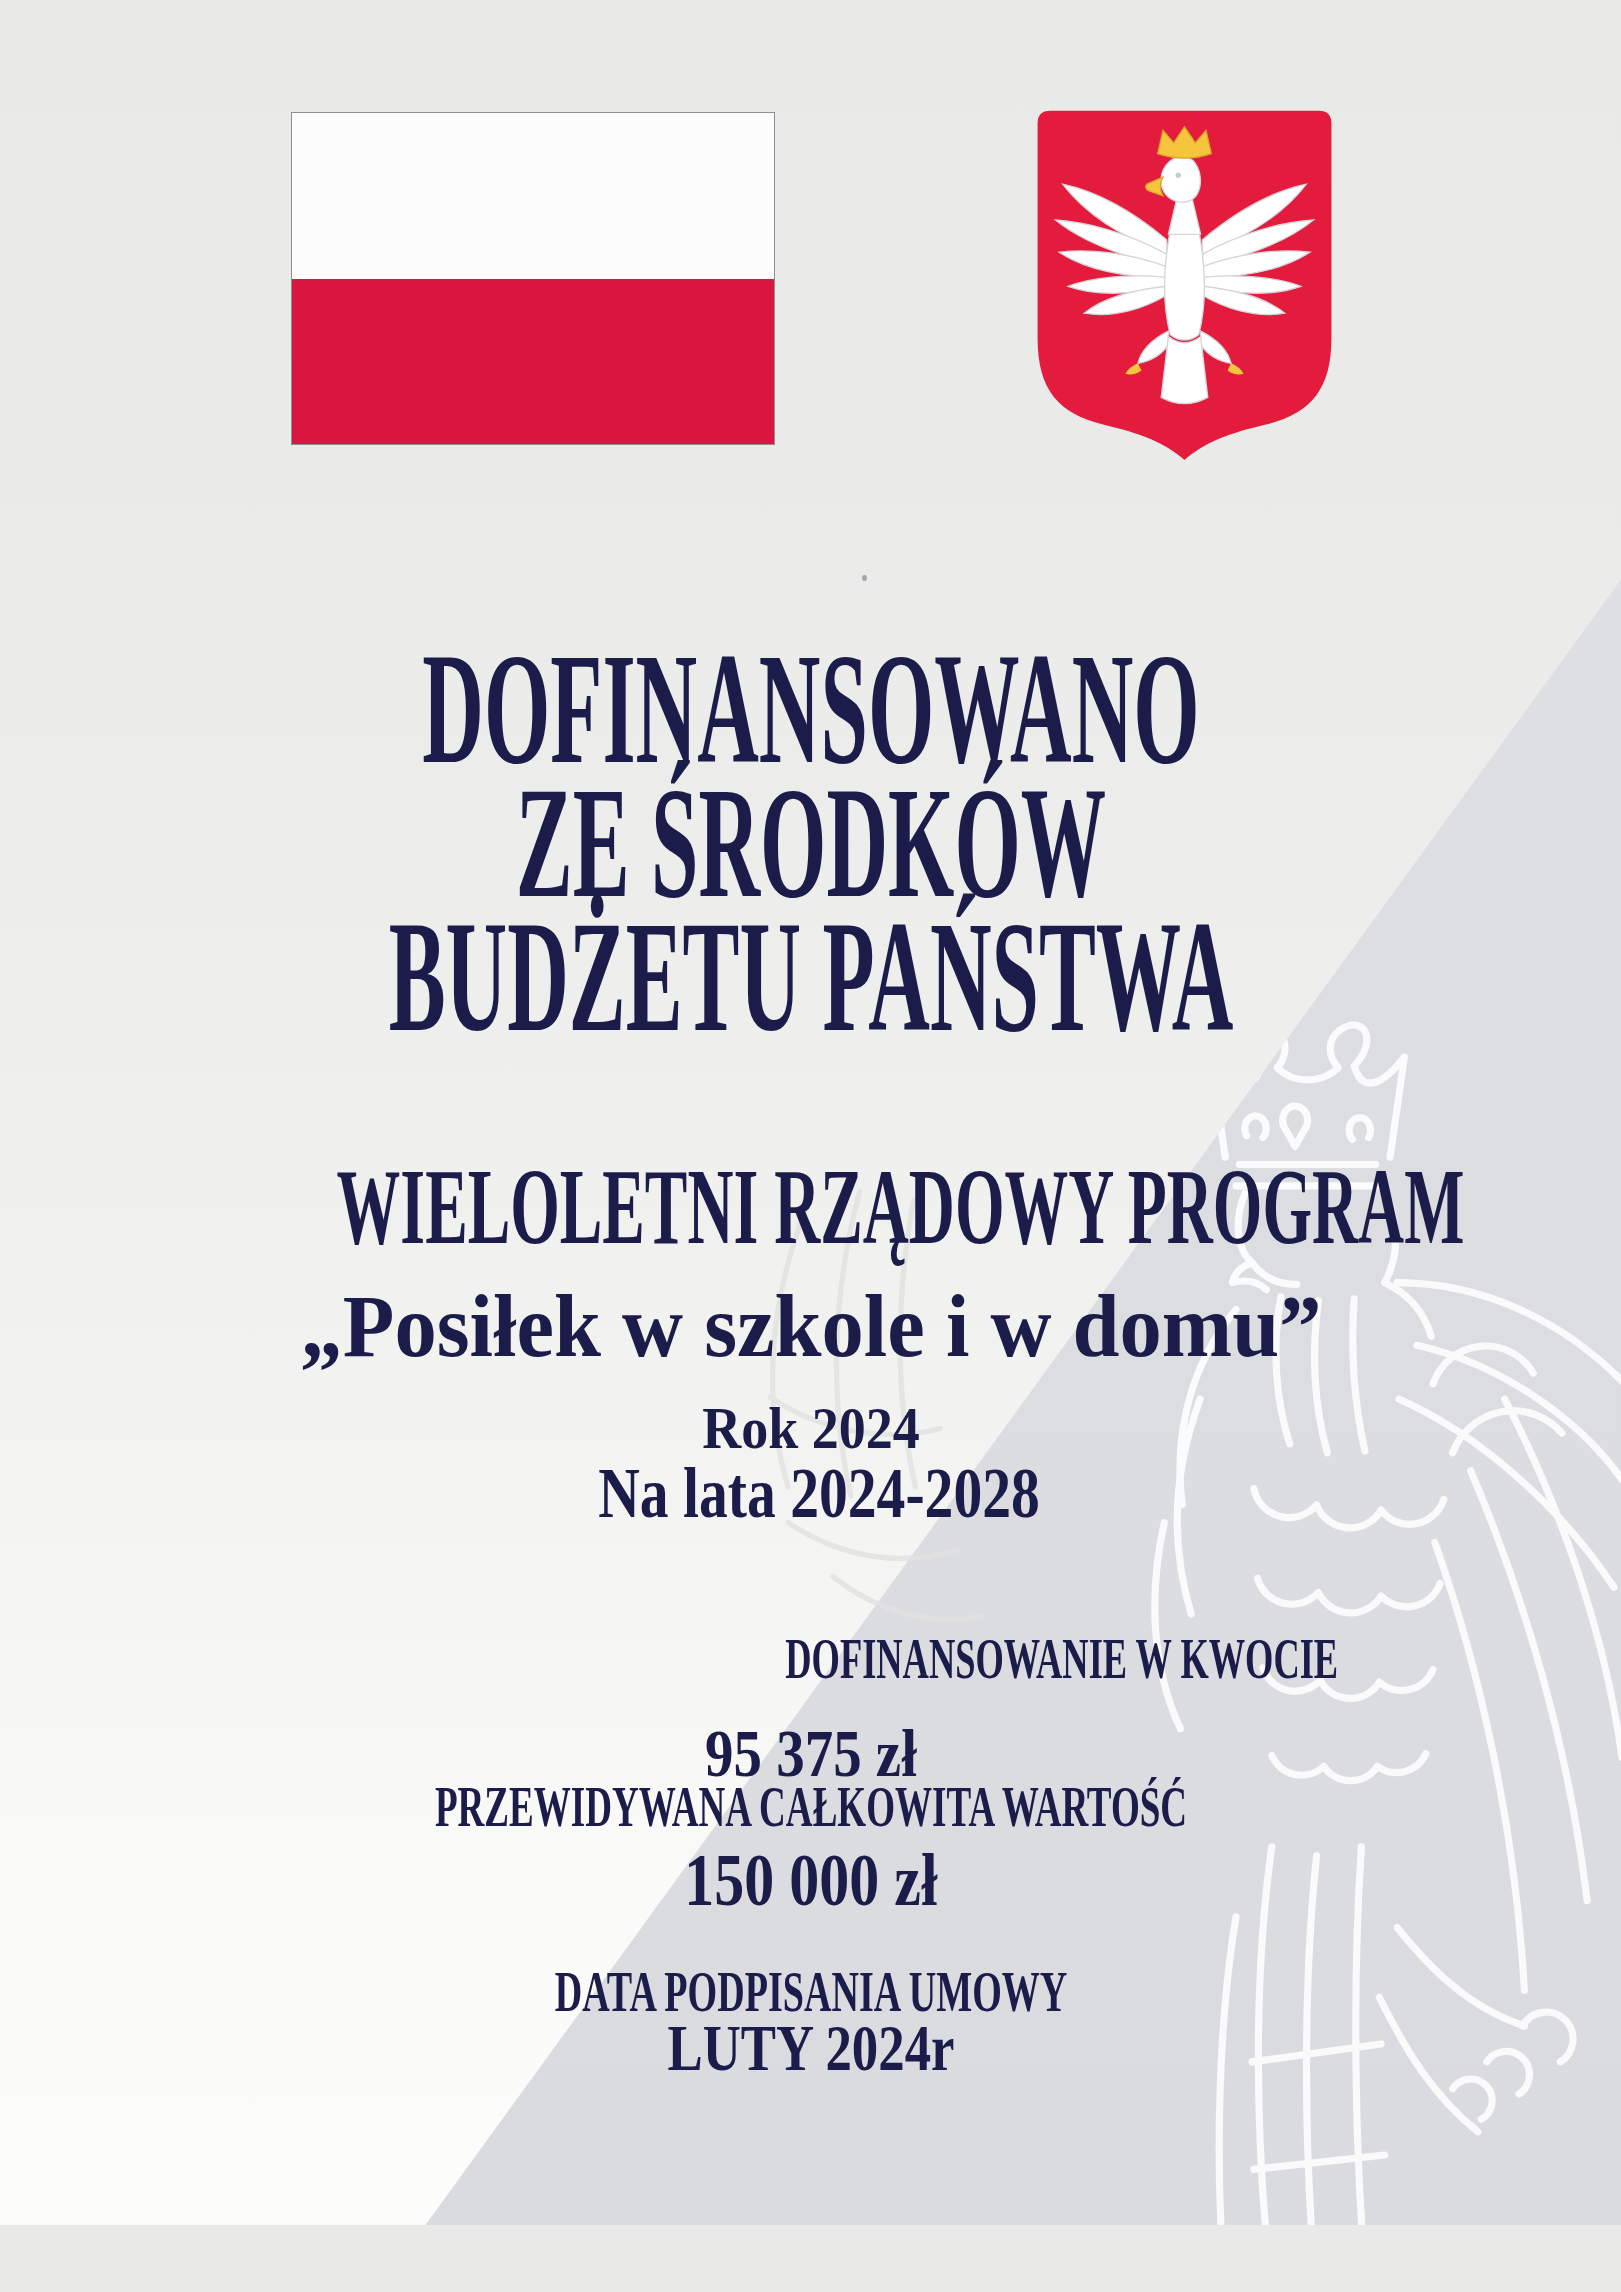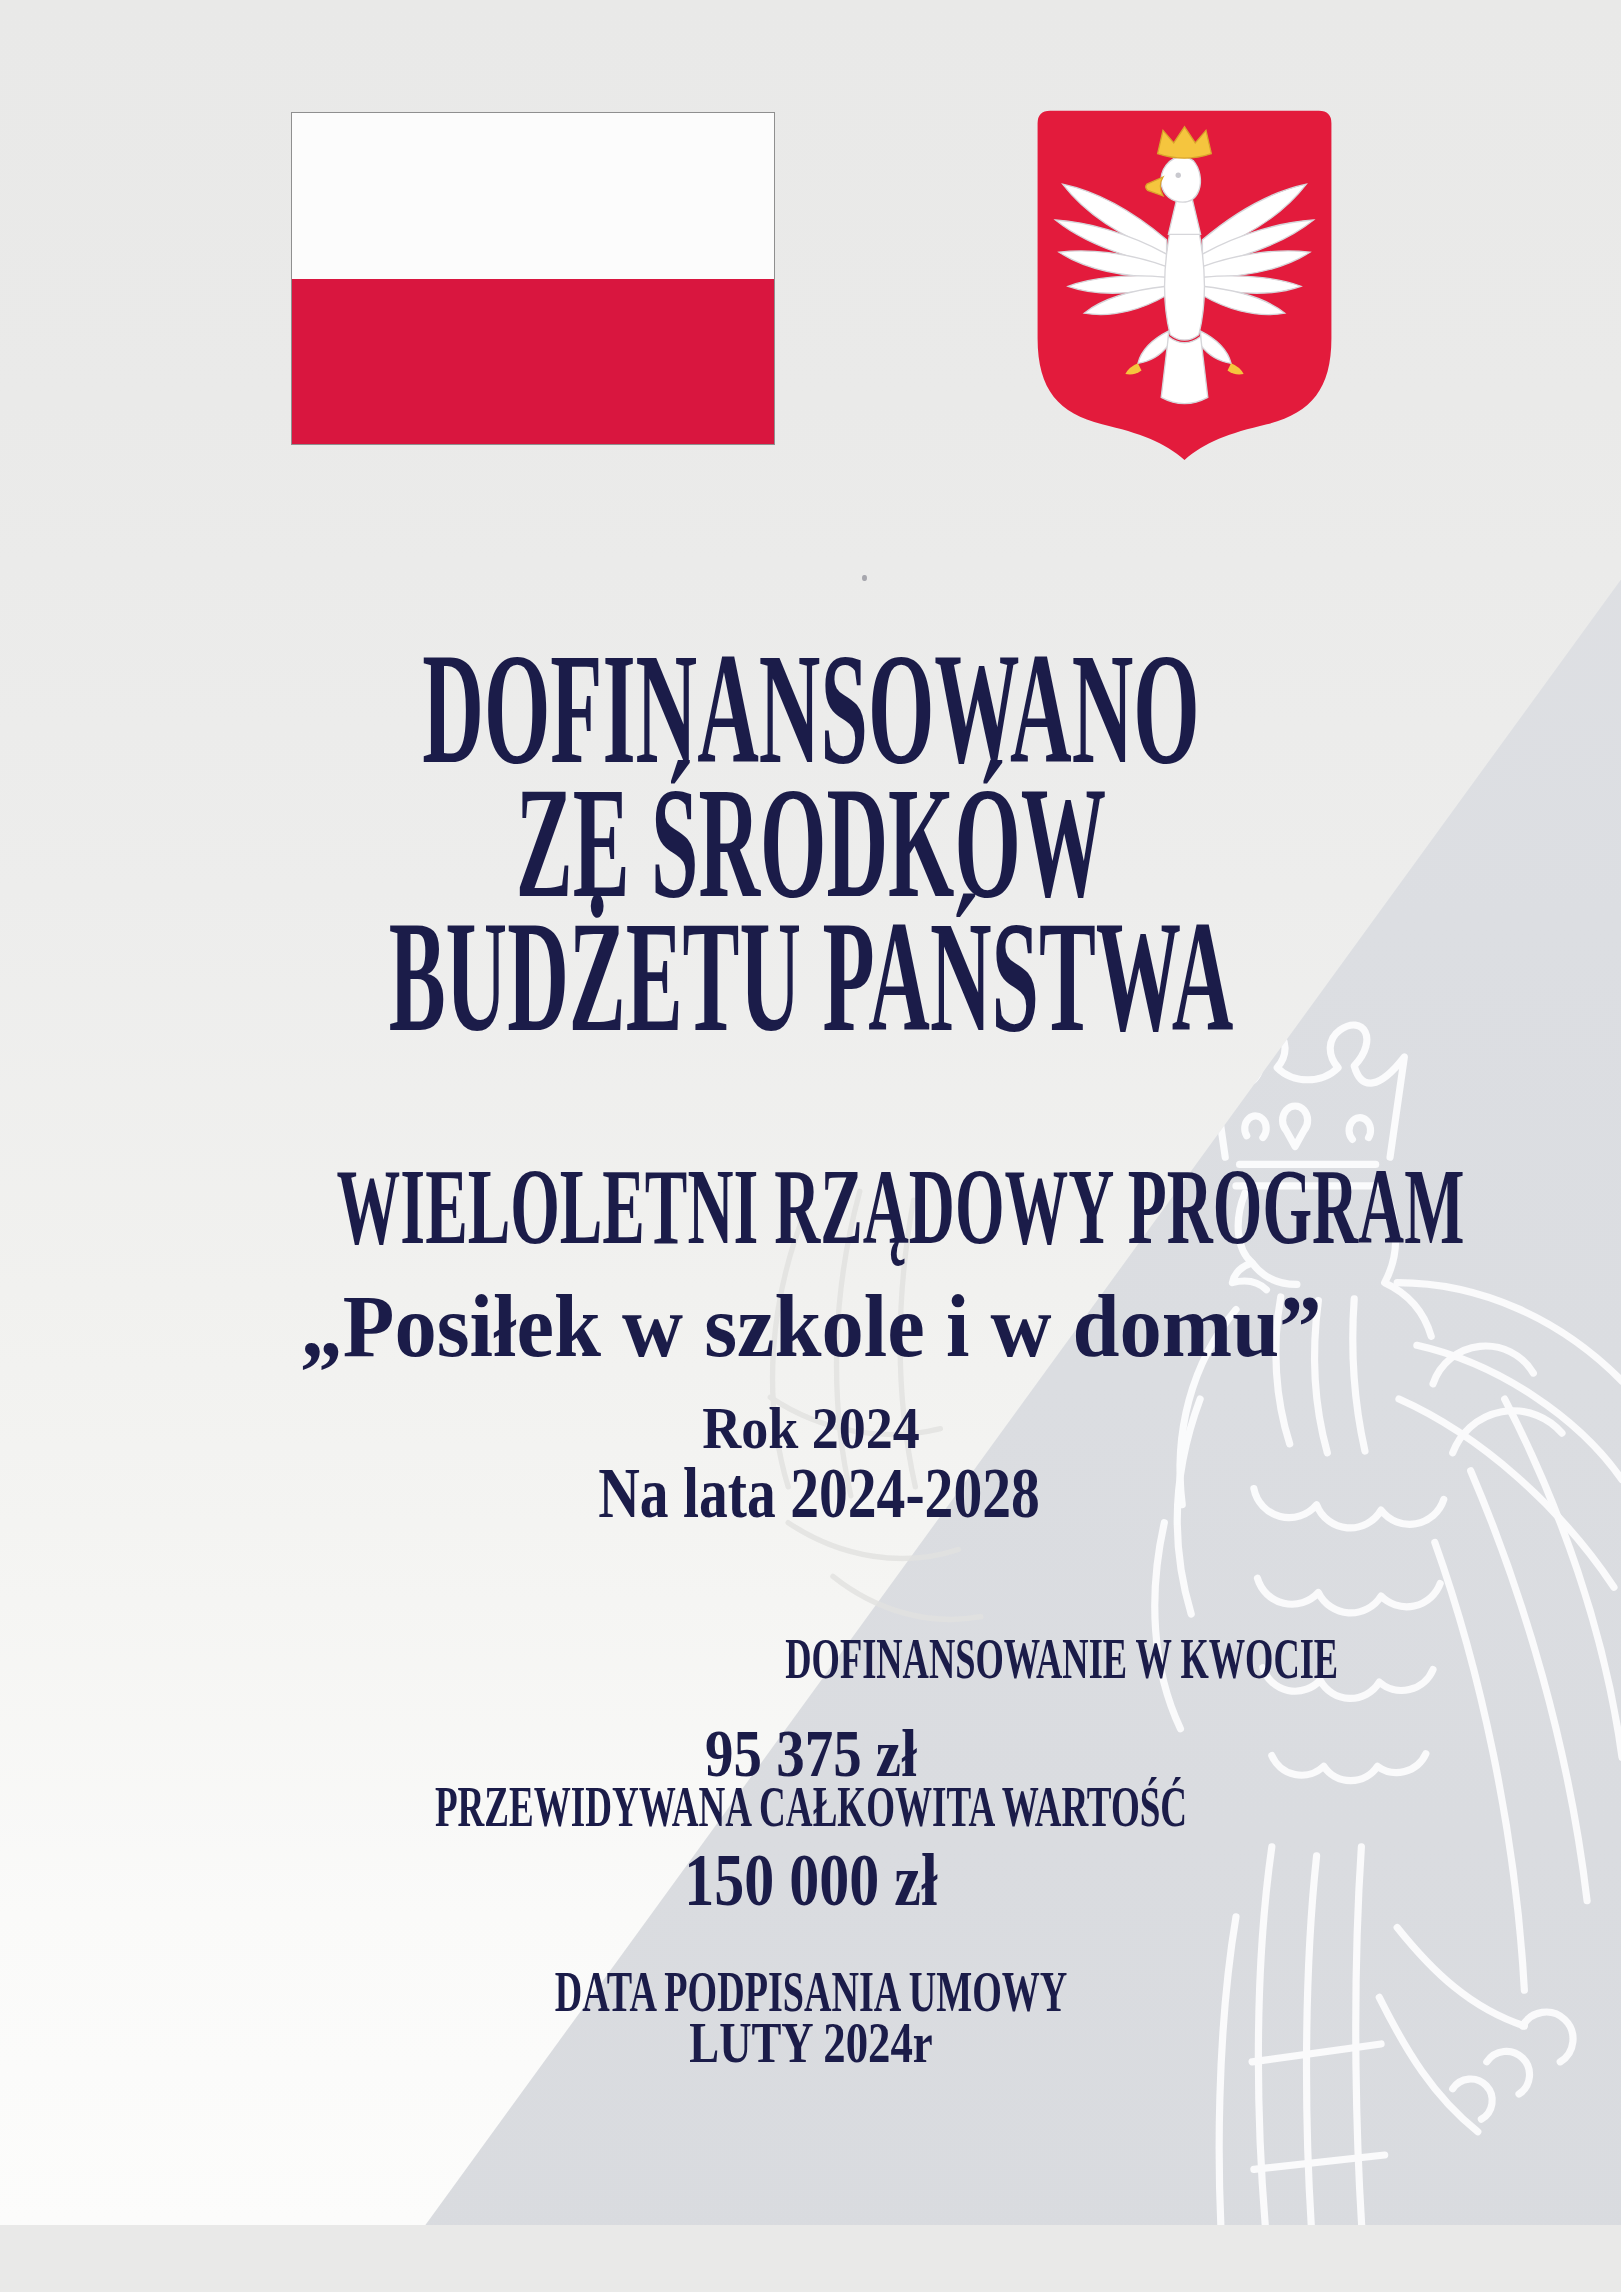--- a/index.html
+++ b/index.html
@@ -47,21 +47,21 @@
   .t-fund-label{top:1631px;font-size:56px;line-height:1;text-align:right;}
   .t-fund-label span{transform:scaleX(.65);}
   .t-fund-amt{top:1720px;font-size:67px;line-height:1;}
   .t-fund-amt span{transform:scaleX(.85);}
   .t-total-label{top:1778px;font-size:57px;line-height:1;}
   .t-total-label span{transform:scaleX(.65);}
   .t-total-amt{top:1842px;font-size:75px;line-height:1;}
   .t-total-amt span{transform:scaleX(.80);}
   .t-date-label{top:1964px;font-size:56px;line-height:1;}
   .t-date-label span{transform:scaleX(.68);}
-  .t-date-val{top:2015px;font-size:56px;line-height:1;}
+  .t-date-val{top:2015px;font-size:66px;line-height:1;}
   .t-date-val span{transform:scaleX(.80);}
 </style>
 </head>
 <body>
 
 <div id="poster">
 
   <div class="blue-zone"></div>
 
   <div class="wm-left">

